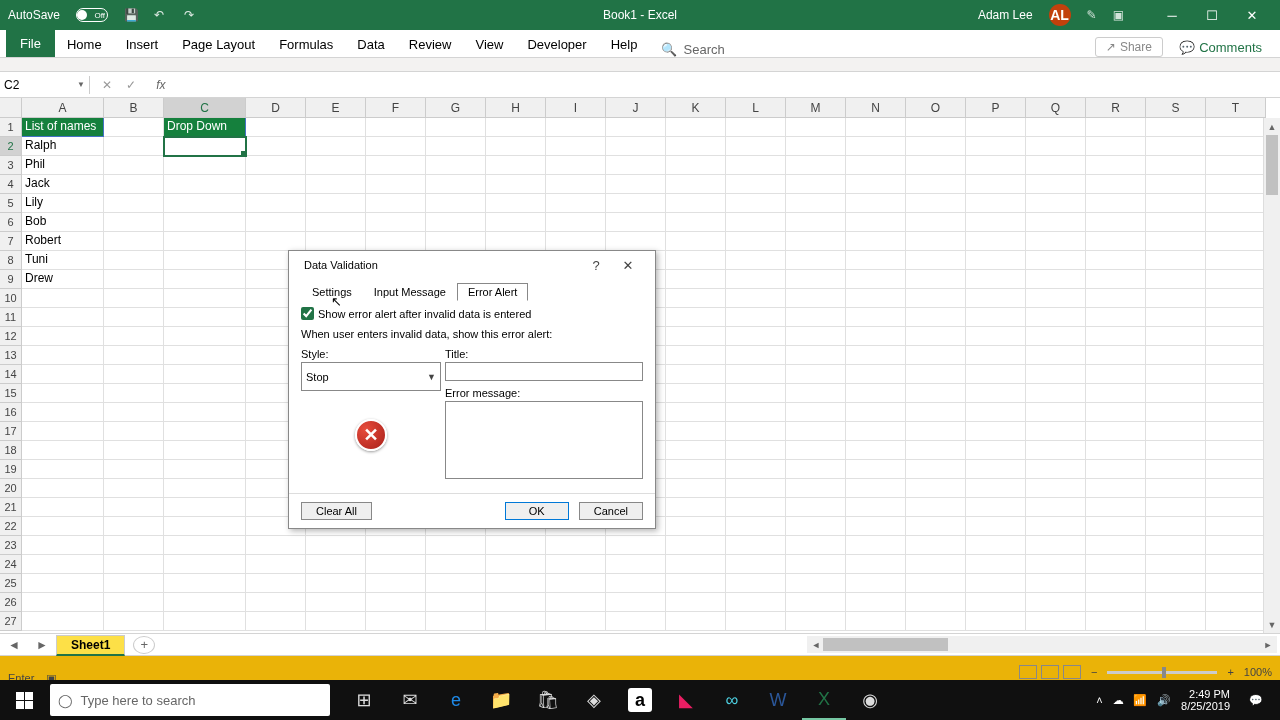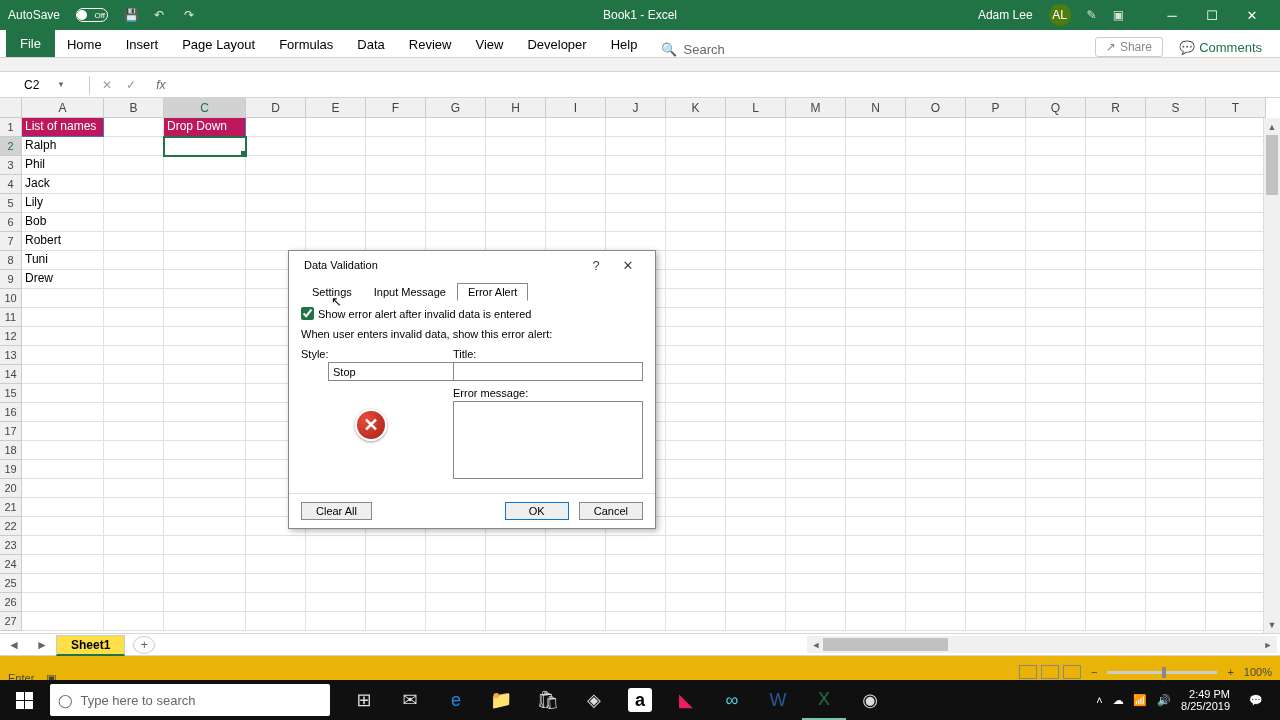--- a/index.html
+++ b/index.html
@@ -8,57 +8,57 @@
   
   .titlebar { height: 30px; background: #217346; display: flex; align-items: center; color: #fff; font-size: 12px; }
   .titlebar .autosave { margin-left: 8px; display: flex; align-items: center; gap: 16px; }
   .toggle { width: 32px; height: 14px; border: 1px solid #fff; border-radius: 8px; display: flex; align-items: center; padding: 0 2px; font-size: 8px; justify-content: flex-end; }
   .toggle::before { content: ''; width: 10px; height: 10px; background: #fff; border-radius: 50%; position: absolute; transform: translateX(-18px); }
   .toggle { position: relative; }
   .qat { display: flex; gap: 16px; margin-left: 16px; align-items: center; }
   .qat-icon { width: 14px; height: 14px; opacity: 0.85; }
   .doc-title { position: absolute; left: 50%; transform: translateX(-50%); font-size: 12px; }
   .user-area { margin-left: auto; display: flex; align-items: center; gap: 16px; padding-right: 8px; }
-  .avatar { width: 22px; height: 22px; border-radius: 50%; background: #4d7c0f; display: flex; align-items: center; justify-content: center; font-size: 12px; font-weight: normal; color: #fff; }
+  .avatar { width: 22px; height: 22px; border-radius: 50%; background: #c2410c; display: flex; align-items: center; justify-content: center; font-size: 14px; font-weight: bold; color: #fff; }
   .win-controls { display: flex; margin-left: 12px; }
   .win-btn { width: 40px; height: 30px; display: flex; align-items: center; justify-content: center; font-size: 13px; cursor: pointer; }
 
   
   .ribbon-tabs { height: 28px; background: #fff; border-bottom: 1px solid #d4d4d4; display: flex; align-items: flex-end; padding-left: 6px; font-size: 13px; }
   .ribbon-tab { padding: 5px 12px; cursor: pointer; }
   .ribbon-tab.file { background: #217346; color: #fff; padding: 6px 14px; }
   .search-area { margin-left: 12px; display: flex; align-items: center; gap: 6px; color: #666; }
   .ribbon-right { margin-left: auto; display: flex; align-items: center; gap: 8px; padding-right: 10px; }
   .share-btn { border: 1px solid #ccc; padding: 2px 10px; border-radius: 3px; font-size: 12px; display: flex; gap: 4px; align-items: center; color: #888; }
   .comments-btn { display: flex; gap: 4px; align-items: center; color: #217346; padding: 2px 8px; font-size: 13px; }
 
   
   .ribbon-body { height: 14px; background: #f3f2f1; border-bottom: 1px solid #d4d4d4; }
 
   
   .formula-bar { height: 26px; display: flex; align-items: center; border-bottom: 1px solid #d4d4d4; font-size: 12px; }
-  .name-box { width: 90px; border-right: 1px solid #ccc; padding: 2px 24px; display: flex; align-items: center; justify-content: space-between; }
+  .name-box { width: 90px; border-right: 1px solid #ccc; padding: 2px 4px; display: flex; align-items: center; justify-content: space-between; }
   .name-box .dd { font-size: 8px; color: #666; }
   .fx-controls { display: flex; gap: 14px; padding: 0 12px; color: #999; align-items: center; }
   .fx-label { font-style: italic; margin-left: 6px; color: #666; }
 
   
   .grid-wrap { position: relative; height: 536px; overflow: hidden; border-bottom: 1px solid #d4d4d4; }
   .corner { width: 22px; height: 20px; background: #f0f0f0; border-right: 1px solid #ccc; border-bottom: 1px solid #ccc; }
   .col-headers { position: absolute; left: 22px; top: 0; display: flex; height: 20px; }
   .col-hdr { width: 60px; background: #f0f0f0; border-right: 1px solid #ccc; border-bottom: 1px solid #ccc; display: flex; align-items: center; justify-content: center; font-size: 12px; color: #444; }
   .col-hdr.selected { background: #d2d2d2; color: #217346; }
   .col-hdr.wide { width: 82px; }
   .rows { position: absolute; left: 0; top: 20px; }
   .row { display: flex; height: 19px; }
   .row-hdr { width: 22px; background: #f0f0f0; border-right: 1px solid #ccc; border-bottom: 1px solid #ccc; display: flex; align-items: center; justify-content: center; font-size: 11px; color: #444; }
   .row-hdr.selected { background: #d2d2d2; color: #217346; }
   .cell { width: 60px; border-right: 1px solid #e0e0e0; border-bottom: 1px solid #e0e0e0; font-size: 12px; padding: 1px 3px; overflow: hidden; white-space: nowrap; background: #fff; }
   .cell.wide { width: 82px; }
-  .cell.header-cell { background: #be185d; color: #fff; border-color: #4472c4; }
+  .cell.header-cell { background: #15803d; color: #fff; border-color: #4472c4; }
   .cell.active { outline: 2px solid #217346; outline-offset: -1px; position: relative; z-index: 2; }
   .cell.active::after { content:''; position:absolute; right:-3px; bottom:-3px; width:6px; height:6px; background:#217346; border:1px solid #fff;}
 
   .vscroll { position: absolute; right: 0; top: 20px; bottom: 0; width: 17px; background: #f0f0f0; border-left: 1px solid #ddd; }
   .vscroll .thumb { position: absolute; top: 0; left: 2px; right: 2px; height: 60px; background: #c1c1c1; }
   .vscroll .arrow-up, .vscroll .arrow-down { position: absolute; left:0; right:0; height:17px; display:flex;align-items:center;justify-content:center;font-size:9px;color:#666;}
   .vscroll .arrow-down { bottom:0; }
   
   
   .sheet-tabs-bar { height: 22px; display: flex; align-items: center; font-size: 12px; border-bottom: 1px solid #d4d4d4; }
@@ -96,24 +96,24 @@
   .dlg-title { height: 28px; display: flex; align-items: center; padding: 0 15px; background: #fff; }
   .dlg-title .ctrls { margin-left: auto; display: flex; gap: 8px; }
   .dlg-close { width: 24px; text-align: center; cursor: pointer; font-size: 13px; color: #444; }
   .dlg-body { padding: 4px 12px 12px 12px; }
   .dlg-tabs { display: flex; margin-bottom: 6px; }
   .dlg-tab { padding: 2px 10px; border: 1px solid transparent; cursor: pointer; }
   .dlg-tab.active { border: 1px solid #888; border-bottom-color: #fff; background: #fff; position: relative; }
   .dlg-check { display: flex; align-items: center; gap: 4px; margin: 4px 0 8px 0; }
   .dlg-check input { accent-color: #217346; }
   .dlg-label { margin-bottom: 8px; }
-  .dlg-fields { display: flex; gap: 12px; }
+  .dlg-fields { display: flex; gap: 4px; }
   .dlg-col-l { width: 140px; }
   .dlg-col-r { flex: 1; }
-  .dlg-select { width: 100%; border: 1px solid #888; padding: 1px 4px; font-size: 11px; height: 19px; display:flex; align-items:center; justify-content:space-between;margin-left:27px; }
+  .dlg-select { width: 100%; border: 1px solid #888; padding: 1px 4px; font-size: 11px; height: 29px; display:flex; align-items:center; justify-content:space-between; }
   .dlg-input { width: 100%; border: 1px solid #888; height: 19px; padding: 1px 4px; font-size: 11px; }
   .dlg-textarea { width: 100%; border: 1px solid #888; height: 78px; padding: 2px 4px; font-size: 11px; resize: none; position: relative; }
   .dlg-icon-prev { margin-top: 28px; display: flex; justify-content: center; }
   .stop-icon { width: 32px; height: 32px; border-radius: 50%; background: radial-gradient(circle at 30% 30%, #e74c3c, #a8201a); display: flex; align-items: center; justify-content: center; color: #fff; font-weight: bold; font-size: 18px; border: 2px solid #fff; box-shadow: 0 1px 3px rgba(0,0,0,0.4); }
   .dlg-buttons { display: flex; justify-content: space-between; padding: 8px 12px; border-top: 1px solid #ddd; }
   .dlg-btn { border: 1px solid #888; padding: 2px 14px; background: #efefef; font-size: 11px; min-width: 64px; text-align: center; cursor: pointer; }
   .dlg-btn.primary { border: 1px solid #0078d7; }
   .dlg-btn-group { display: flex; gap: 10px; }
   .fld-label { margin-bottom:2px; }
 </style>

